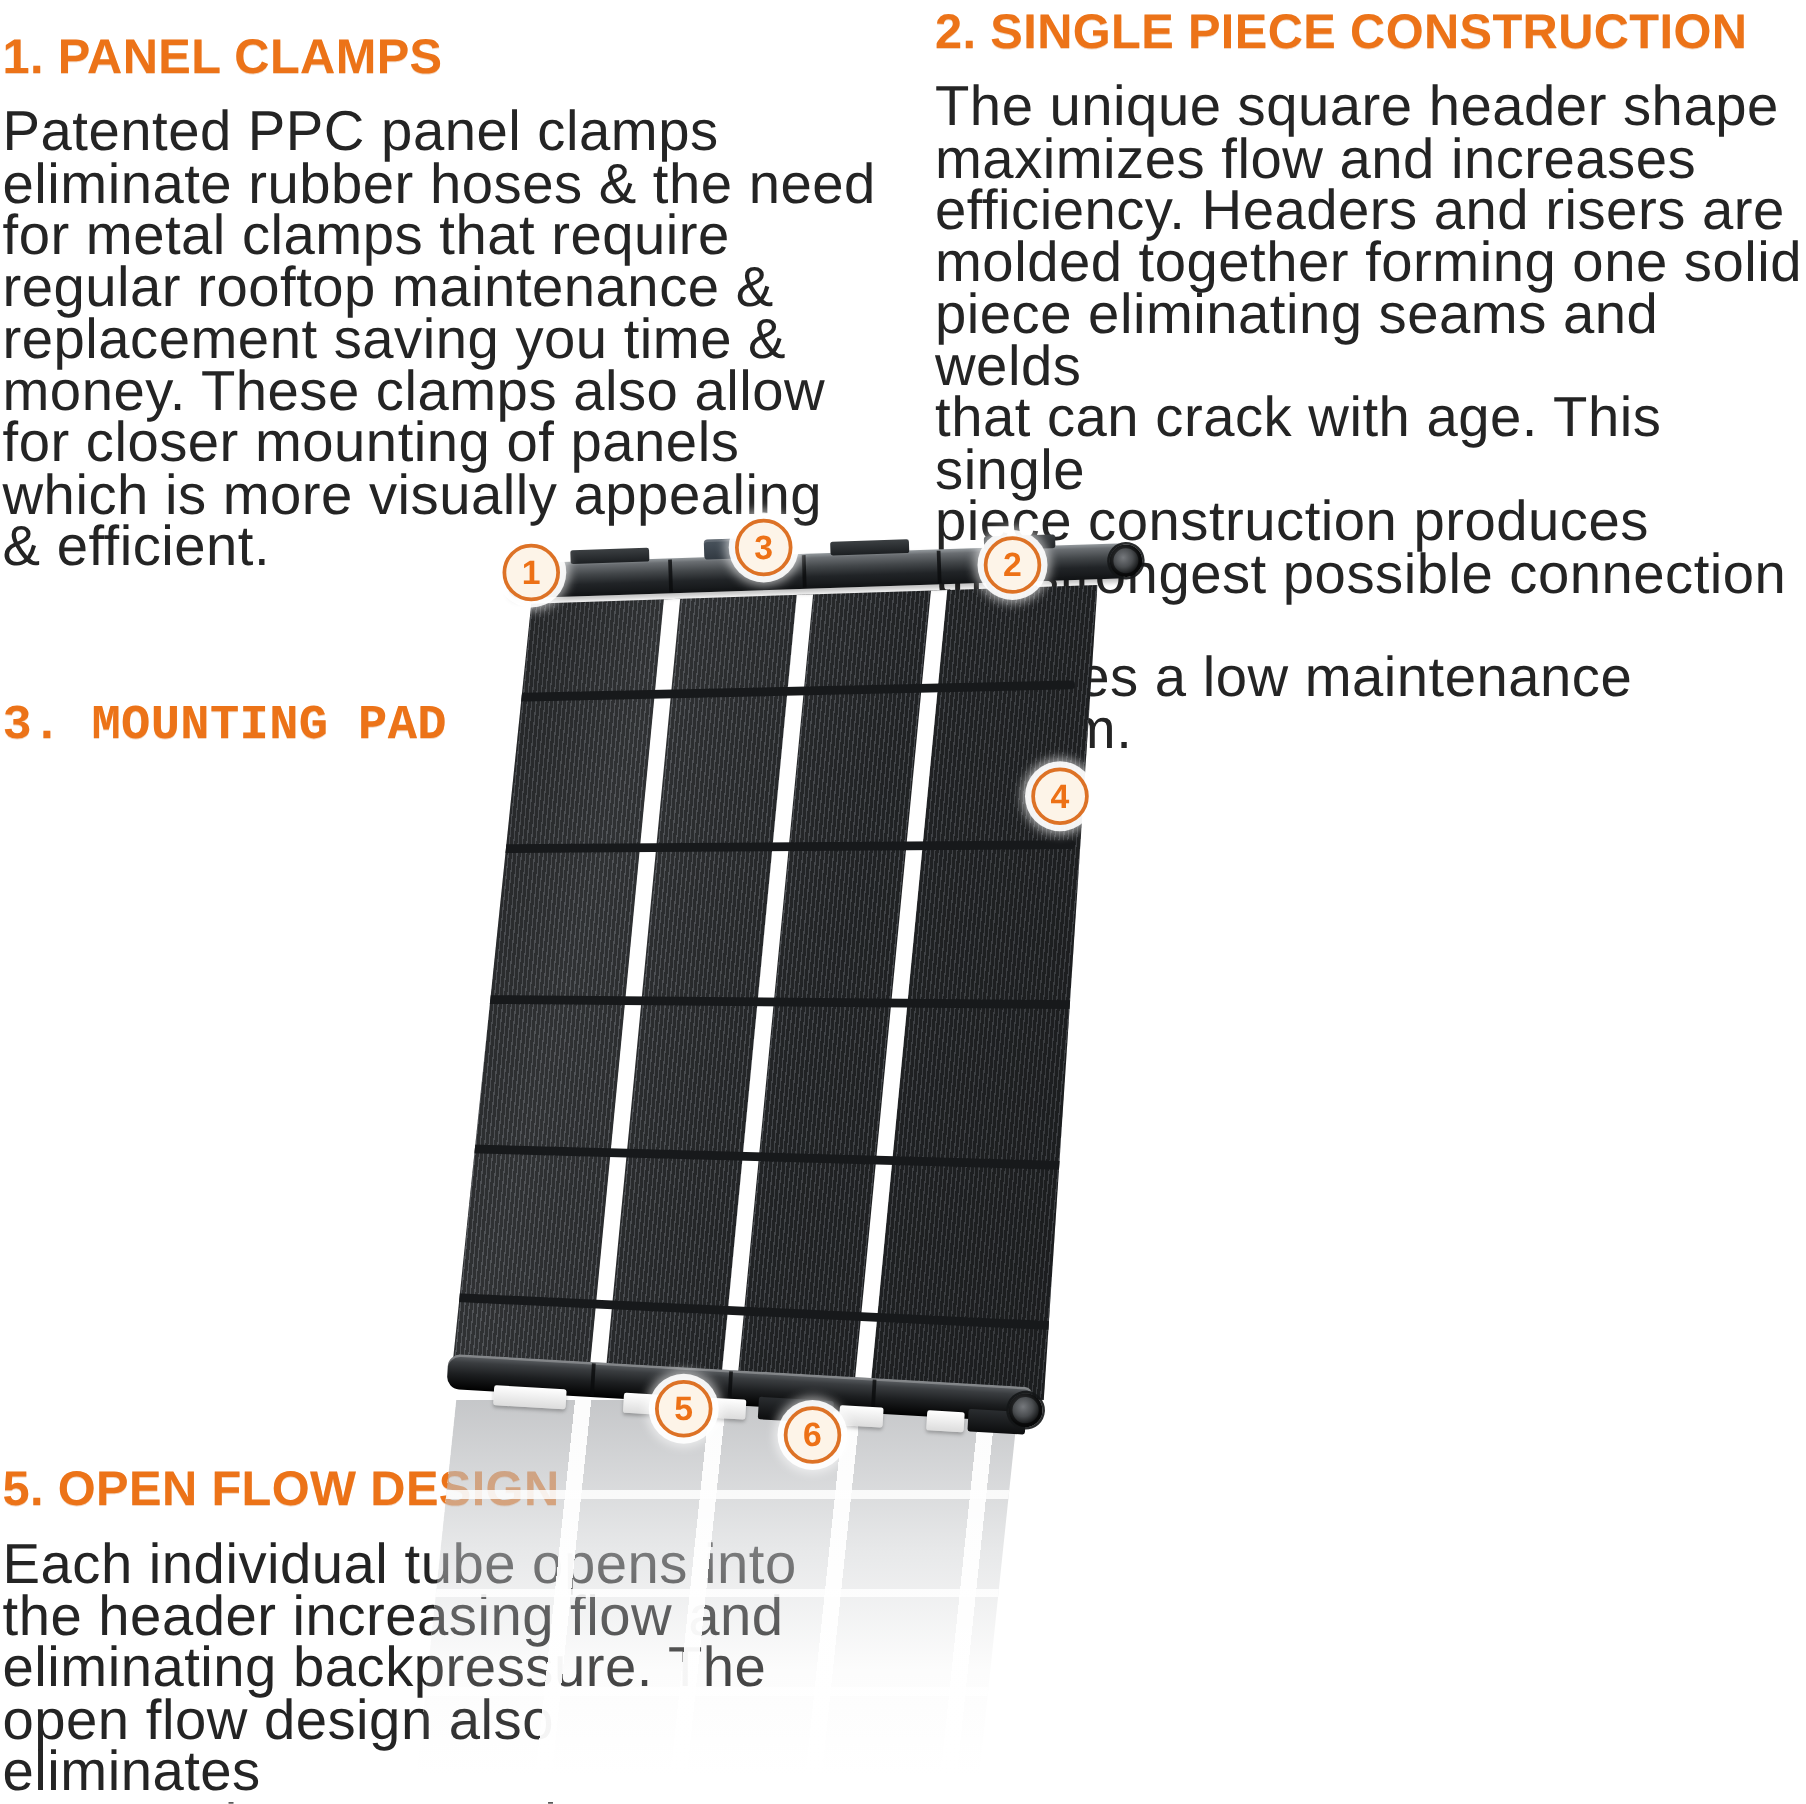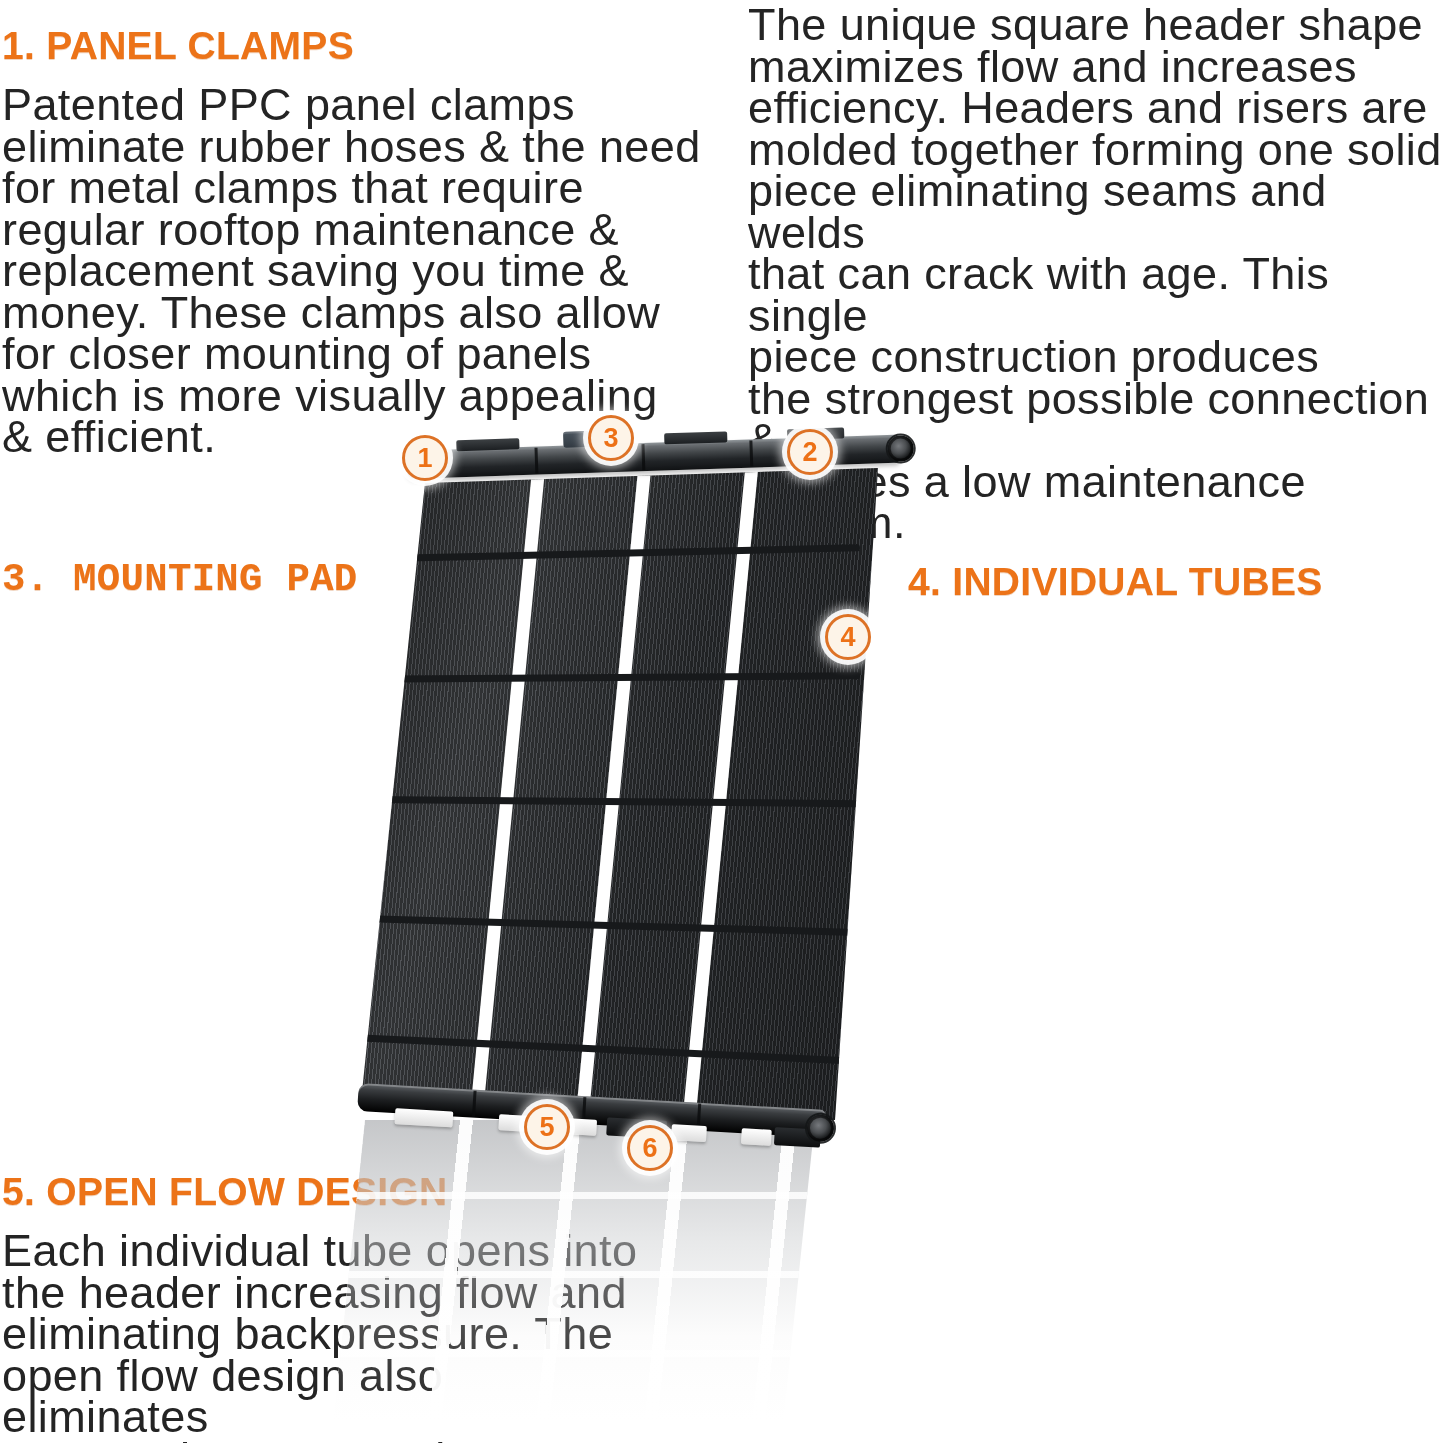--- a/index.html
+++ b/index.html
@@ -143,37 +143,37 @@
 for metal clamps that require
 regular rooftop maintenance &amp;
 replacement saving you time &amp;
 money. These clamps also allow
 for closer mounting of panels
 which is more visually appealing
 &amp; efficient.</p>
   </div>
 
   <div class="section" id="s2">
+    <h2>2. SINGLE PIECE CONSTRUCTION</h2>
     <p>The unique square header shape
 maximizes flow and increases
 efficiency. Headers and risers are
 molded together forming one solid
 piece eliminating seams and welds
 that can crack with age. This single
 piece construction produces
 the strongest possible connection &amp;
 ensures a low maintenance system.</p>
   </div>
 
   <div class="section" id="s3">
     <h2>3. MOUNTING PAD</h2>
   </div>
 
   <div class="section" id="s4">
-    <h2>4. INDIVIDUAL TUBES</h2>
   </div>
 
   <div class="section" id="s5">
     <h2>5. OPEN FLOW DESIGN</h2>
     <p>Each individual tube opens into
 the header increasing flow and
 eliminating backpressure. The
 open flow design also eliminates
 wear and tear on pool pumps.</p>
   </div>

